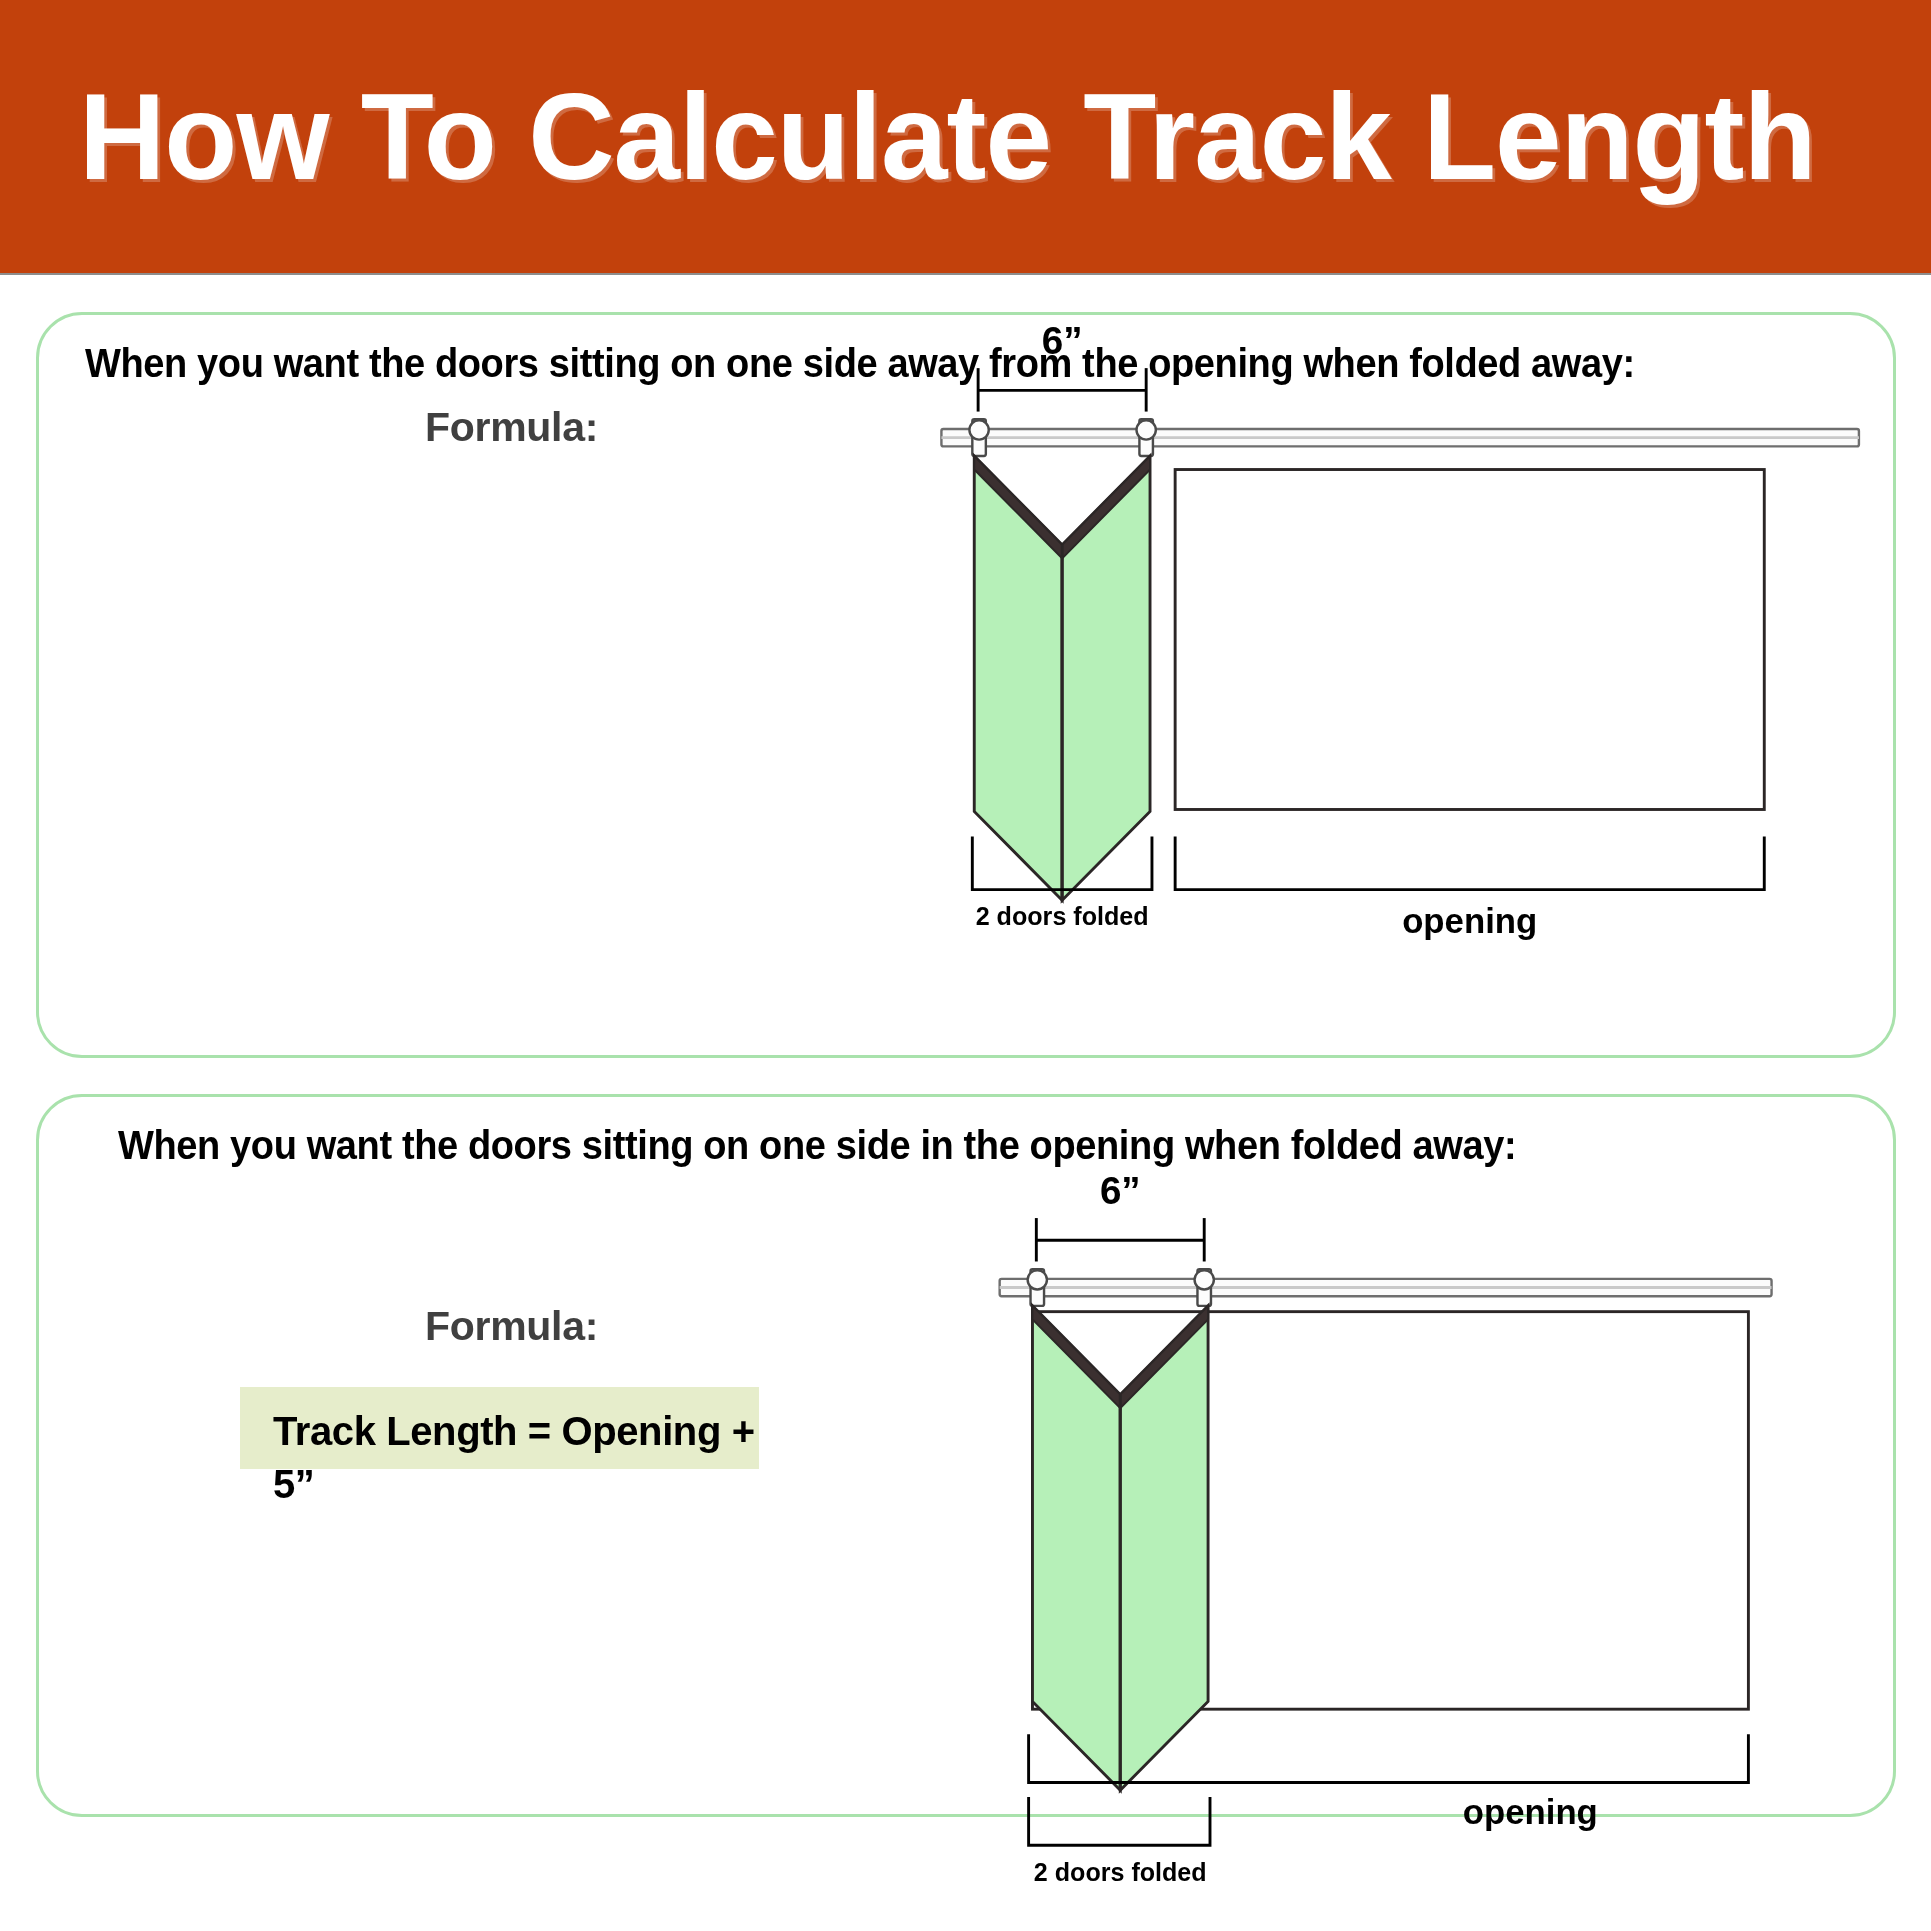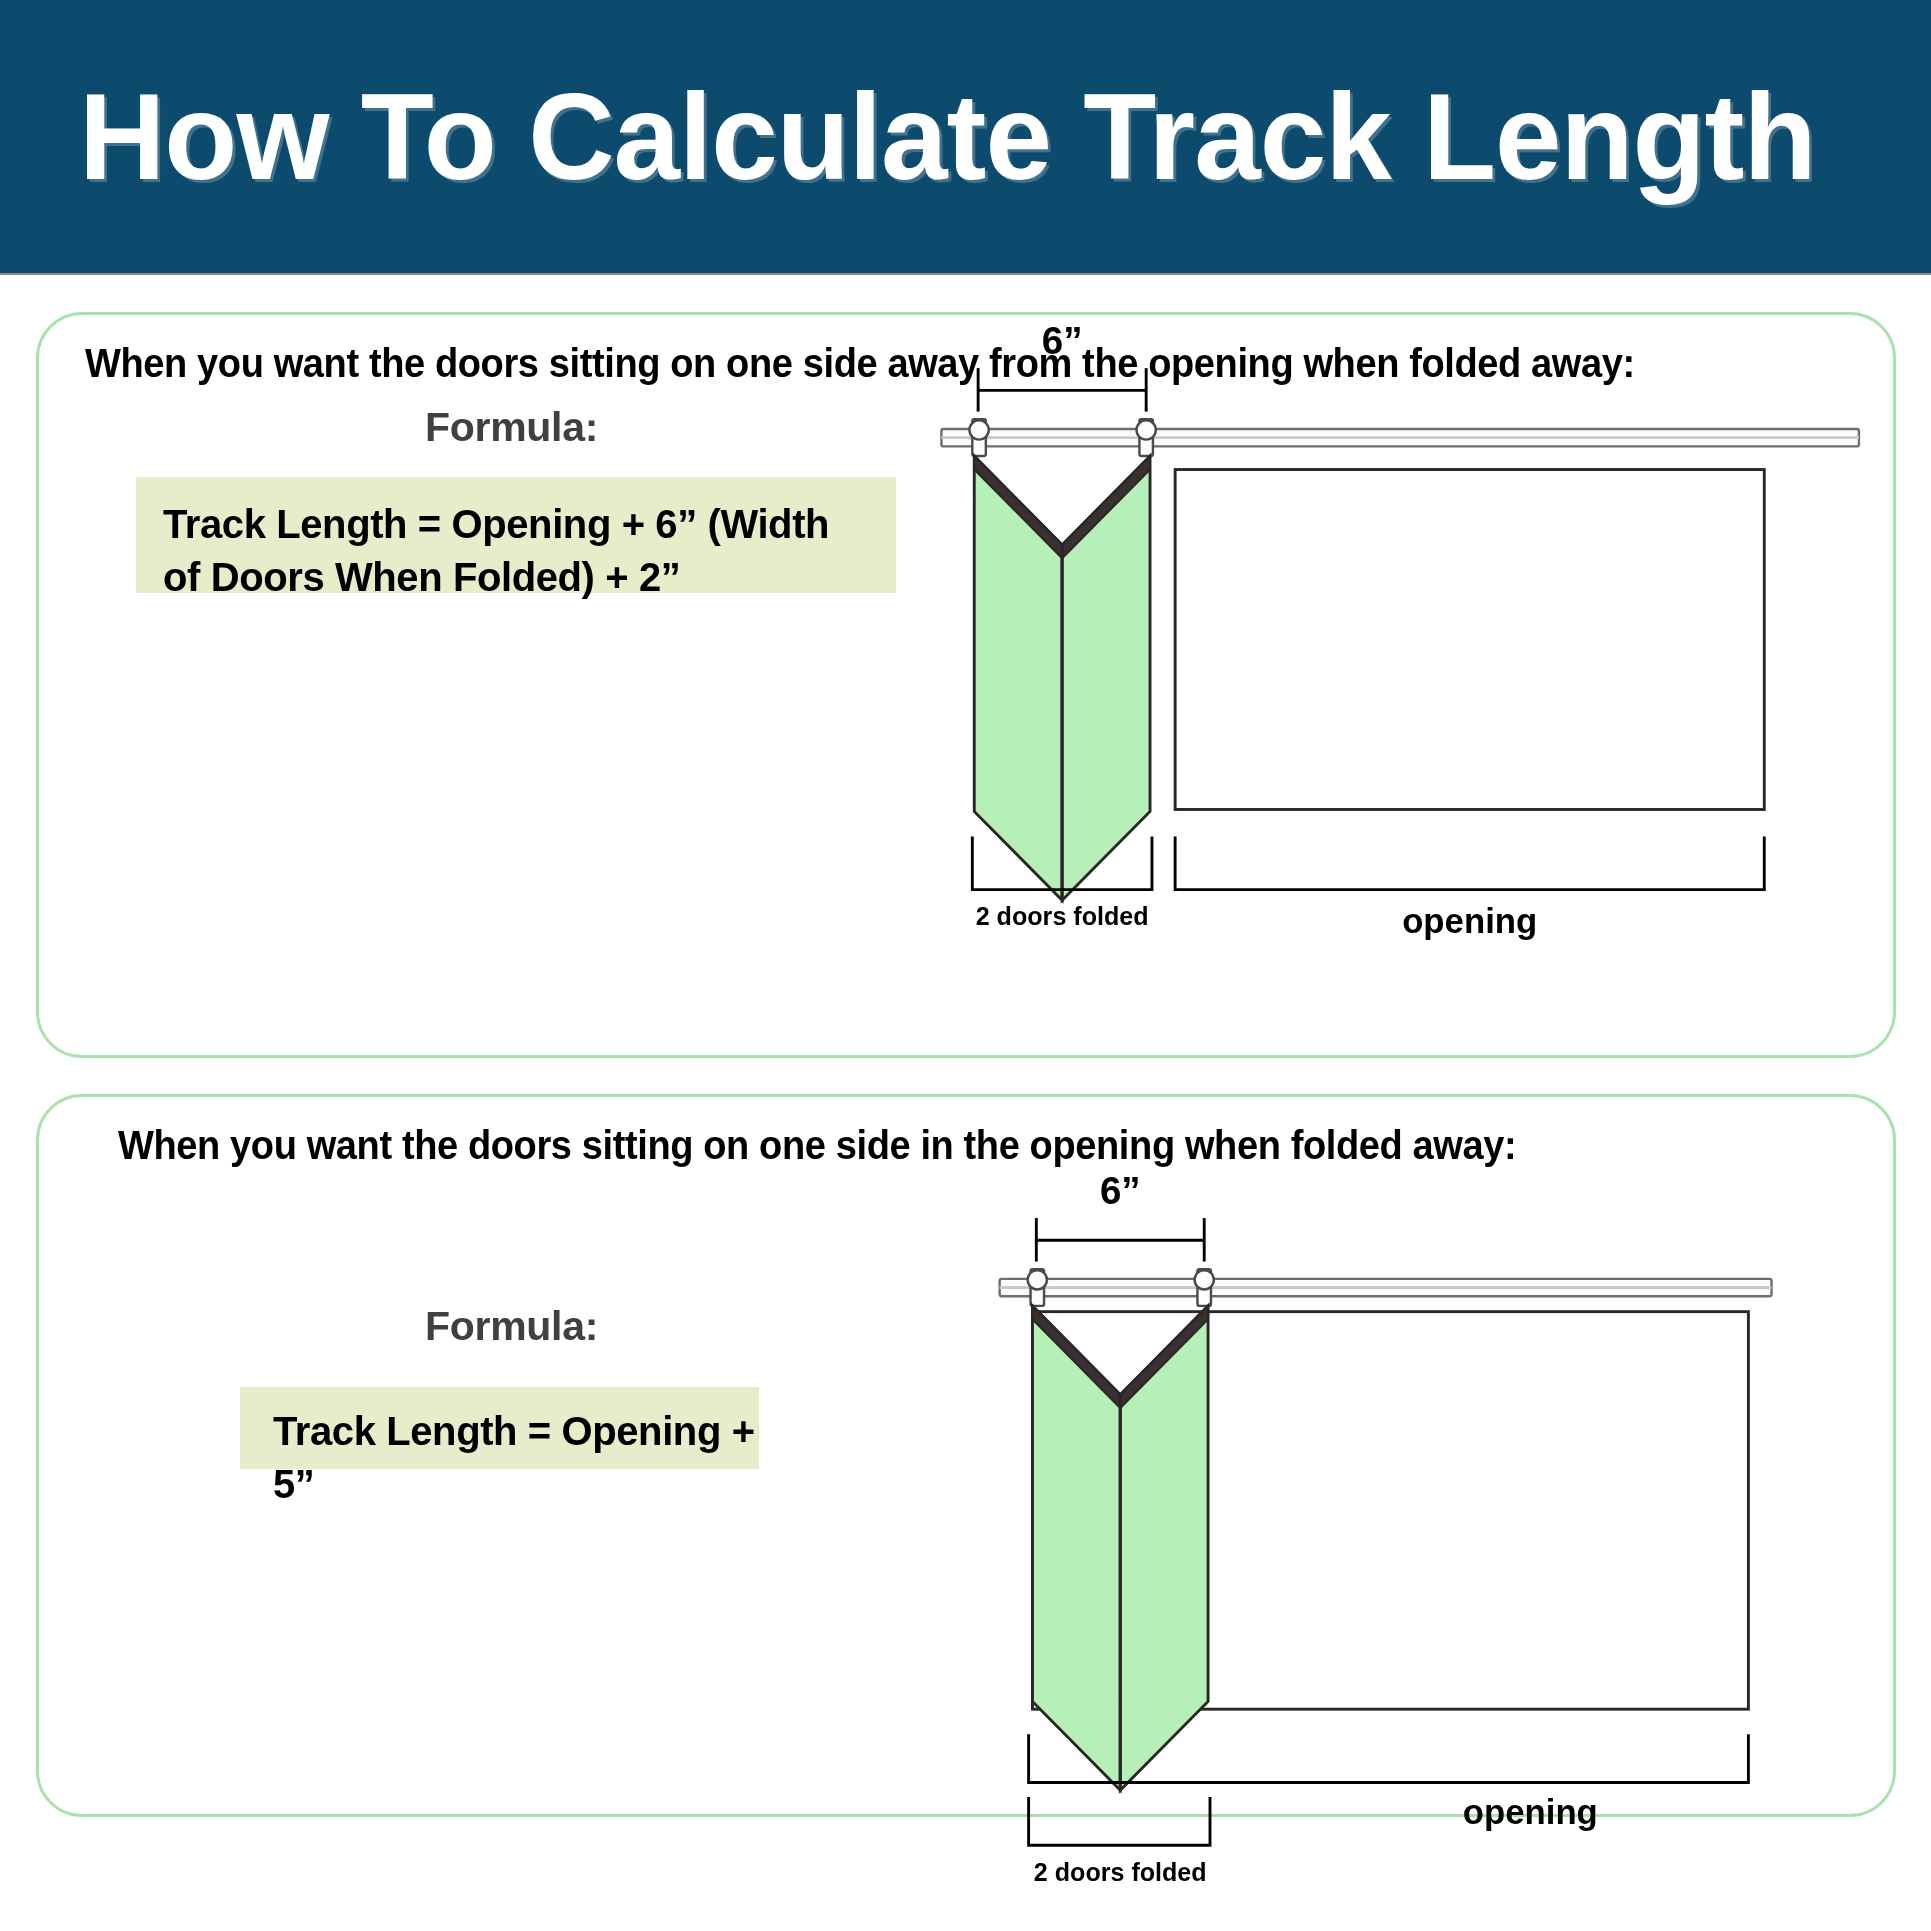--- a/index.html
+++ b/index.html
@@ -16,21 +16,21 @@
     position: relative;
   }
 
   
   .header-bar {
     position: absolute;
     left: 0;
     top: 0;
     width: 1931px;
     height: 275px;
-    background: #0c4a6e;
+    background: #c2410c;
     border-bottom: 2.9px solid #8d8d8d;
     box-sizing: border-box;
     display: flex;
     align-items: center;
     justify-content: flex-start;
   }
   .header-title {
     color: #ffffff;
     font-family: "Liberation Sans", sans-serif;
     font-size: 122px;
@@ -144,21 +144,20 @@
 <div class="header-bar">
   <div class="header-title">How To Calculate Track Length</div>
 </div>
 
 <section class="panel" id="panel-1">
 
   <div class="panel-heading">When you want the doors sitting on one side away from the opening when folded away:</div>
 
   <div class="formula-label">Formula:</div>
 
-  <div class="formula-box">Track Length = Opening + 6” (Width of Doors When Folded) + 2”</div>
 
   <div class="diagram">
     <svg width="966" height="734" viewBox="0 0 1000 760" xmlns="http://www.w3.org/2000/svg">
 
       <text class="dim-text" x="145" y="40" text-anchor="middle">6”</text>
 
       <g>
         <line class="thin-line" x1="58" y1="55" x2="58" y2="100"></line>
         <line class="thin-line" x1="232" y1="55" x2="232" y2="100"></line>
         <line class="thin-line" x1="58" y1="78" x2="232" y2="78"></line>

